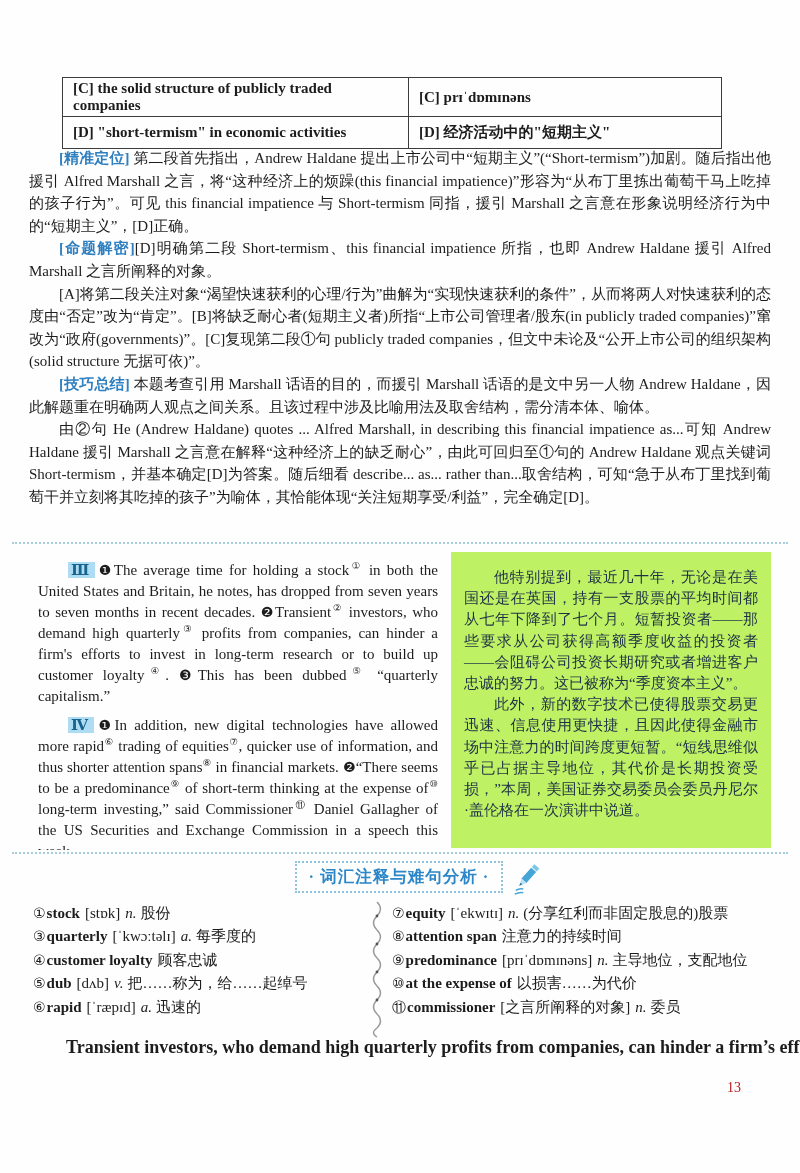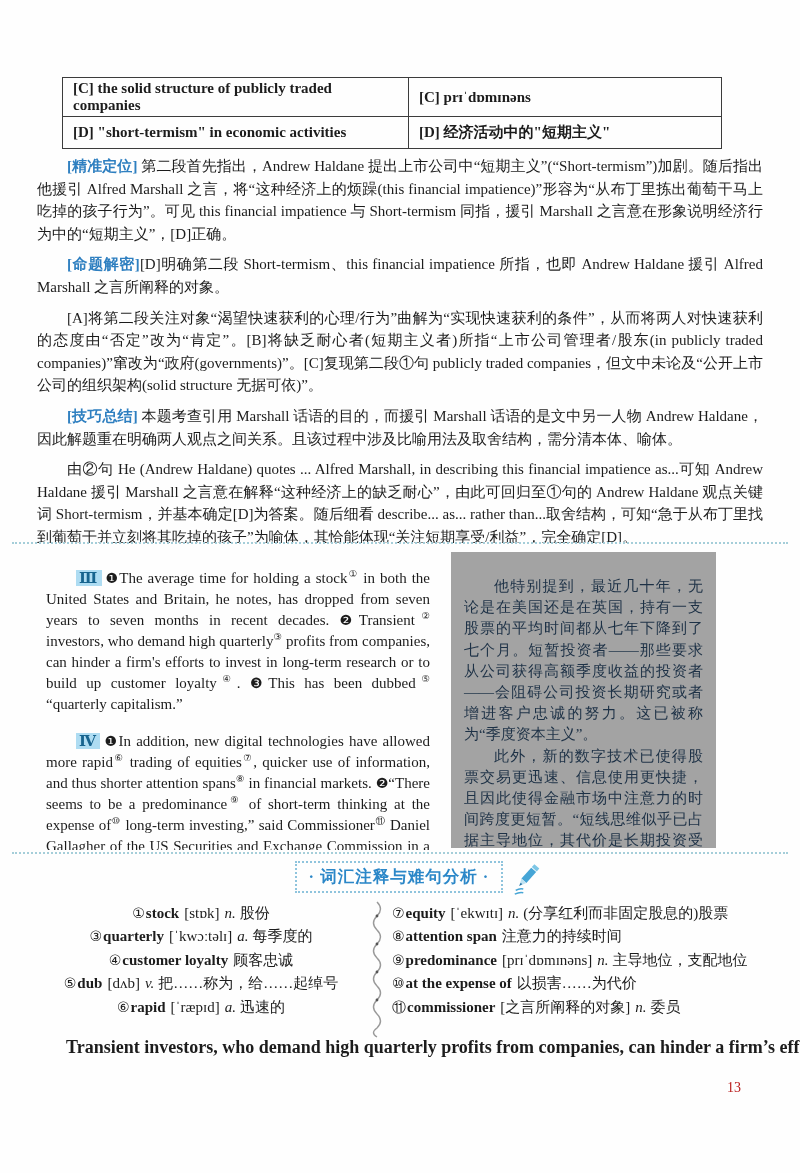--- a/index.html
+++ b/index.html
@@ -19,21 +19,21 @@
   .answer-table td {
     border:1.6px solid #3c3c3c; height:32px; padding:2px 10px; vertical-align:middle;
   }
   .answer-table td.en { width:346px; }
 
   
   .analysis {
     position:absolute; left:29px; top:147px; width:742px; max-height:396px;
     overflow:hidden; font-size:15px; line-height:22.6px; text-align:justify;
   }
-  .analysis p { margin:8px; text-indent:2em; }
+  .analysis p { margin:0; text-indent:2em; }
   span.blue { color:#2e7fc0; font-weight:bold; }
   span.b { font-weight:normal; }
   span.sup {
     font-family:"DejaVu Sans",sans-serif; font-size:9.5px;
     vertical-align:super; line-height:0;
   }
   span.roman {
     background:#aedcf2; color:#17648f; font-weight:bold;
     padding:0 3px; margin-right:4px;
   }
@@ -45,42 +45,42 @@
     border-top:2px dotted #a5ced9;
   }
   .dots.d1 { top:542px; }
   .dots.d2 { top:852px; }
 
   
   .passage {
     position:absolute; left:30px; top:552px; width:416px; max-height:298px;
     overflow:hidden; font-size:15px; line-height:21px; text-align:justify;
   }
-  .passage p { margin:16px; text-indent:2em; }
+  .passage p { margin:8px; text-indent:2em; }
   .bluebox {
-    position:absolute; left:451px; top:552px; width:265px; height:296px;
-    background:#a3a3a3; padding:24px 13px; overflow:hidden;
+    position:absolute; left:451px; top:552px; width:320px; height:296px;
+    background:#bef264; padding:15px 13px; overflow:hidden;
     font-size:15px; line-height:21.2px; color:#1d3146; text-align:justify;
   }
   .bluebox p { margin:0; text-indent:2em; }
 
   
   .vocab-header-row {
     position:absolute; left:0; right:0; top:859px; height:36px;
     display:flex; justify-content:center; align-items:center; gap:8px;padding-left:40px;
   }
   .vocab-header-box {
     border:2px dotted #8fc4dd; padding:3px 12px;
     color:#2b87c8; font-weight:bold; font-size:16.5px; letter-spacing:1px;
   }
   .pencil { width:34px; height:34px; margin-top:6px; }
 
   
   .vocab-col { position:absolute; top:902px; font-size:15px; }
-  .vocab-col.left  { left:33px;  width:336px;text-align:center; }
+  .vocab-col.left  { left:33px;  width:336px; }
   .vocab-col.right { left:392px; width:382px; }
   .vocab-item { line-height:23.4px; white-space:nowrap; overflow:hidden; }
   .vocab-item .num { font-family:"DejaVu Sans",sans-serif; font-size:14px; margin-right:1px; }
   .vocab-item .w   { font-weight:bold; margin-right:5px; }
   .vocab-item .ph  { margin-right:5px; }
   .vocab-item .pos { font-style:italic; margin-right:4px; }
   .wavy { position:absolute; left:370px; top:900px; }
 
   
   .footer-sentence {

